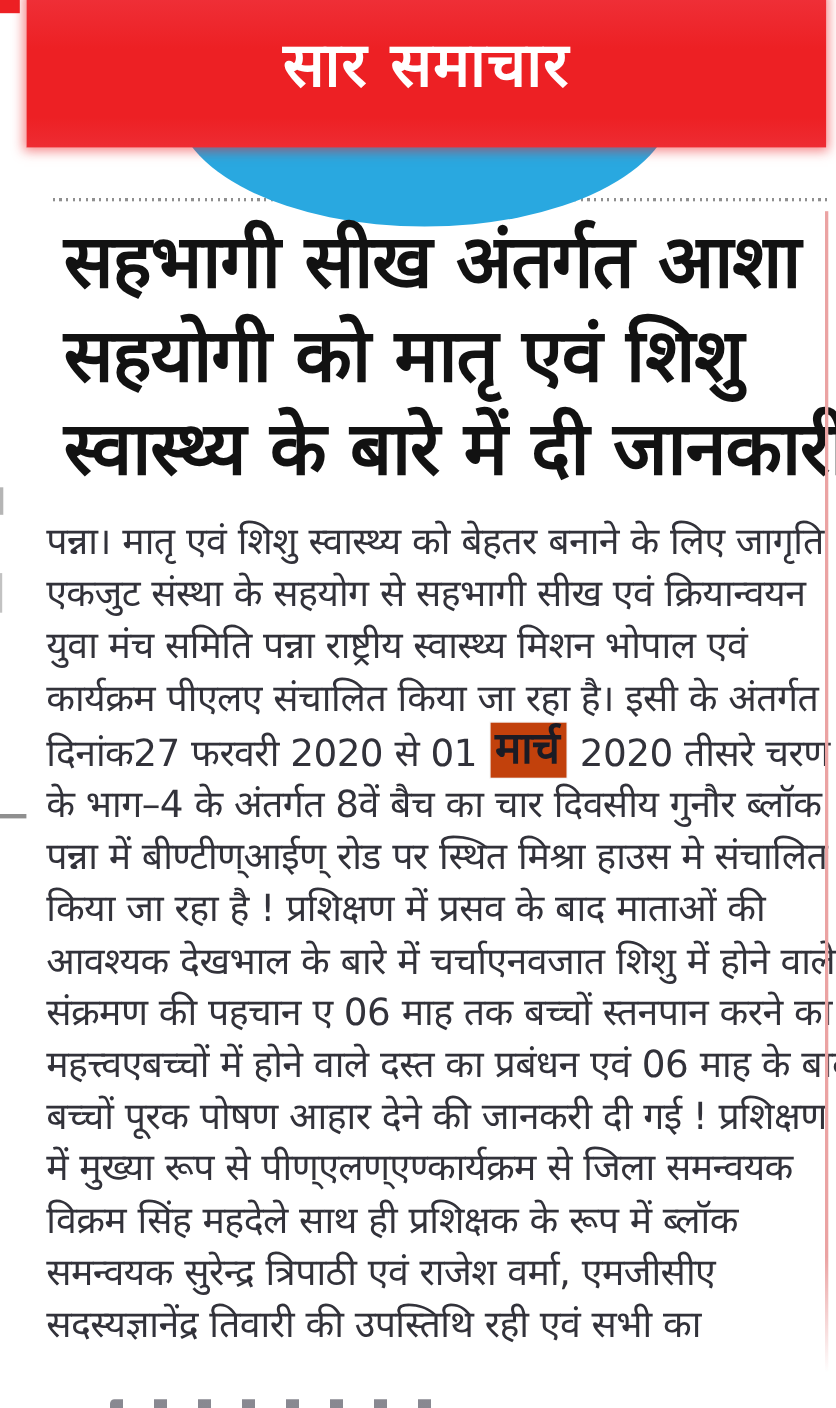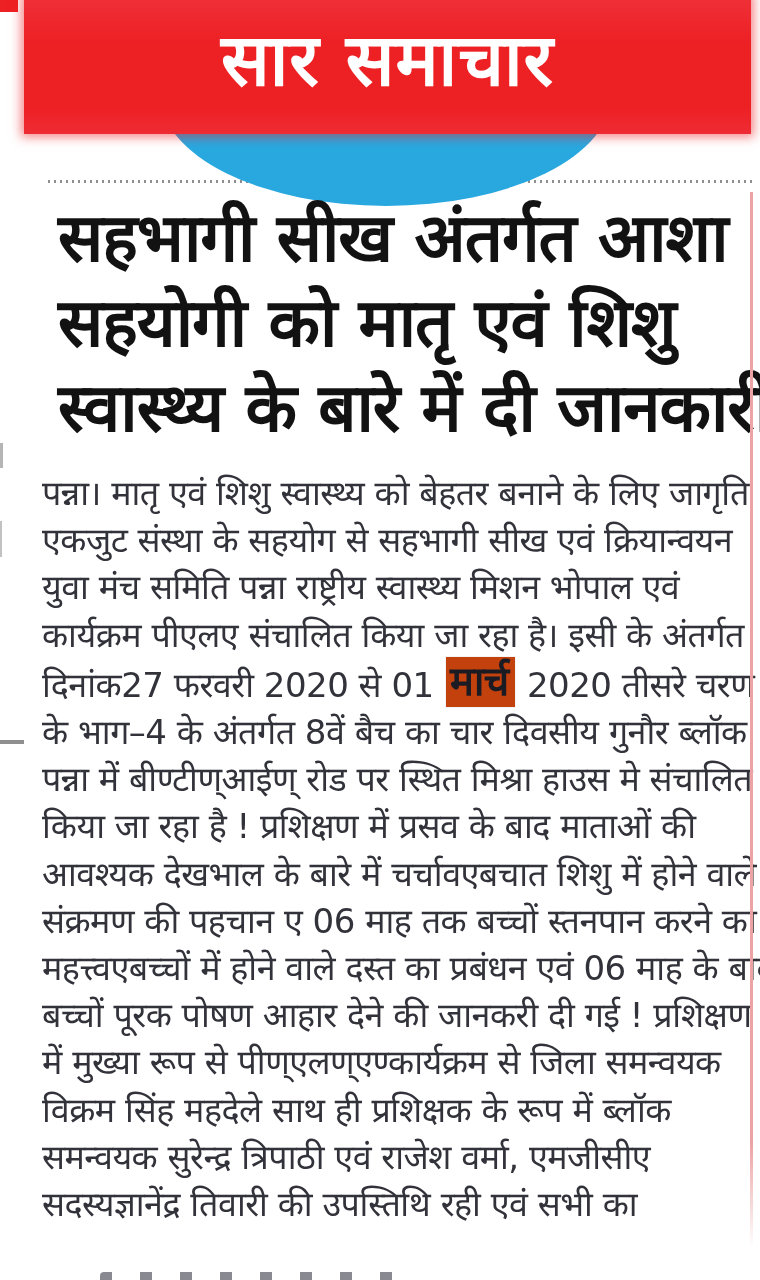--- a/index.html
+++ b/index.html
@@ -47,21 +47,21 @@
     width: 727px; height: 138px;
     background: linear-gradient(180deg, #ef3038 0%, #ed2024 35%, #ed2024 80%, #ee2c33 100%);
     box-shadow: 0 0 10px 3px rgba(237, 32, 36, 0.55);
     z-index: 3;
     display: flex;
     align-items: center;
     justify-content: center;
   }
   .masthead-title {
     color: #ffffff;
-    font-size: 72px;
+    font-size: 56px;
     font-weight: 900;
     letter-spacing: 1px;
     line-height: 1;
     padding-bottom: 10px;
     text-align: center;
     white-space: nowrap;
   }
 
   
   .headline {
@@ -168,21 +168,21 @@
 
   <div class="body-text">
     <div class="body-line">पन्ना। मातृ एवं शिशु स्वास्थ्य को बेहतर बनाने के लिए जागृति</div>
     <div class="body-line">एकजुट संस्था के सहयोग से सहभागी सीख एवं क्रियान्वयन</div>
     <div class="body-line">युवा मंच समिति पन्ना राष्ट्रीय स्वास्थ्य मिशन भोपाल एवं</div>
     <div class="body-line">कार्यक्रम पीएलए संचालित किया जा रहा है। इसी के अंतर्गत</div>
     <div class="body-line"><span>दिनांक27 फरवरी 2020 से 01</span> <span class="word-patch">मार्च</span> <span>2020 तीसरे चरण</span></div>
     <div class="body-line">के भाग–4 के अंतर्गत 8वें बैच का चार दिवसीय गुनौर ब्लॉक</div>
     <div class="body-line">पन्ना में बीण्टीण्आईण् रोड पर स्थित मिश्रा हाउस मे संचालित</div>
     <div class="body-line">किया जा रहा है ! प्रशिक्षण में प्रसव के बाद माताओं की</div>
-    <div class="body-line">आवश्यक देखभाल के बारे में चर्चावएबचात शिशु में होने वाले</div>
+    <div class="body-line">आवश्यक देखभाल के बारे में चर्चाएनवजात शिशु में होने वाले</div>
     <div class="body-line">संक्रमण की पहचान ए 06 माह तक बच्चों स्तनपान करने का</div>
     <div class="body-line">महत्त्वएबच्चों में होने वाले दस्त का प्रबंधन एवं 06 माह के बाद</div>
     <div class="body-line">बच्चों पूरक पोषण आहार देने की जानकरी दी गई ! प्रशिक्षण</div>
     <div class="body-line">में मुख्या रूप से पीण्एलण्एण्कार्यक्रम से जिला समन्वयक</div>
     <div class="body-line">विक्रम सिंह महदेले साथ ही प्रशिक्षक के रूप में ब्लॉक</div>
     <div class="body-line">समन्वयक सुरेन्द्र त्रिपाठी एवं राजेश वर्मा, एमजीसीए</div>
     <div class="body-line">सदस्यज्ञानेंद्र तिवारी की उपस्तिथि रही एवं सभी का</div>
   </div>
 
   <div class="right-rule"></div>

